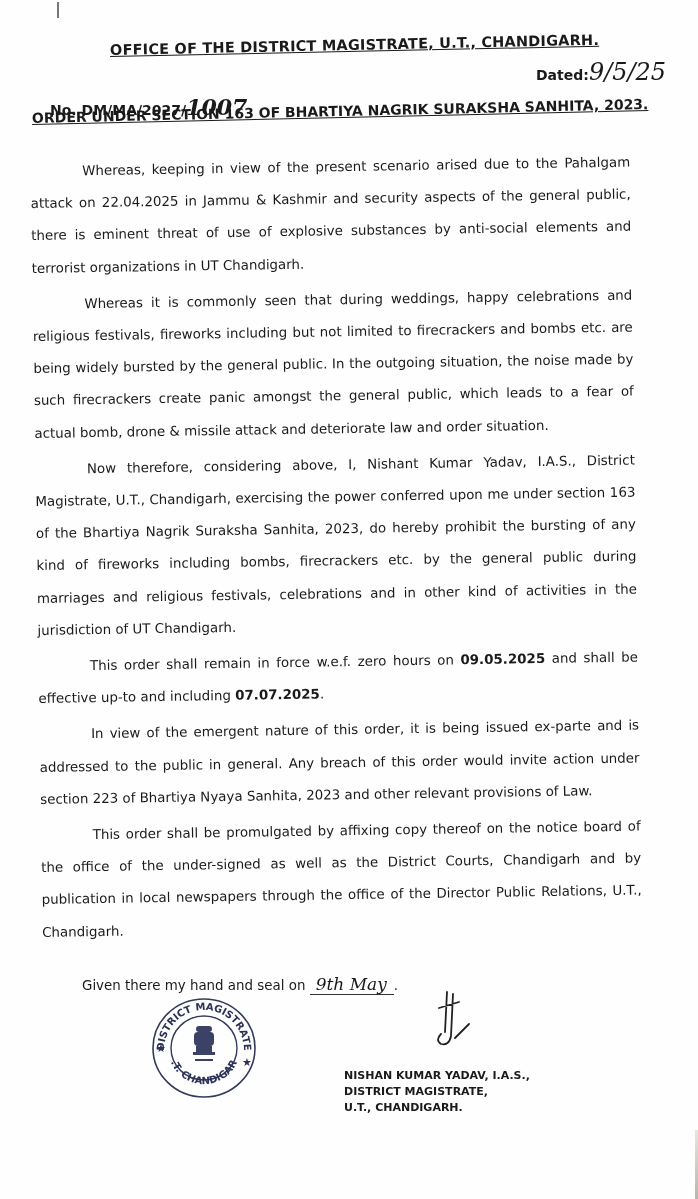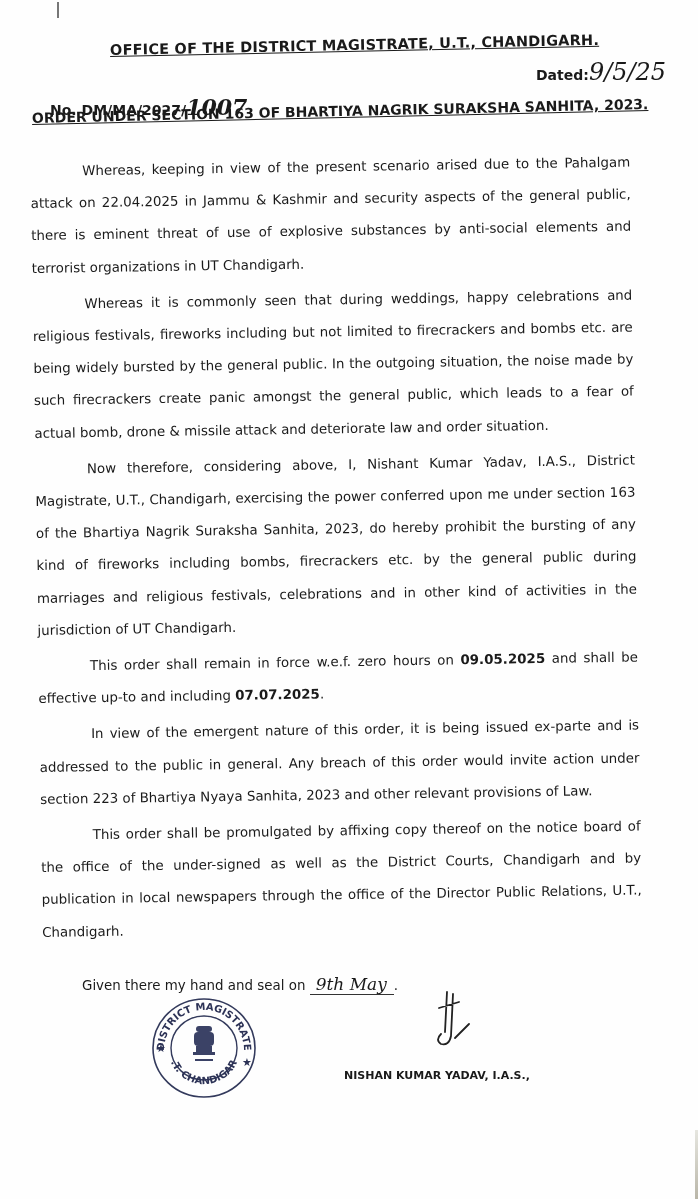--- a/index.html
+++ b/index.html
@@ -78,16 +78,18 @@
       <rect x="45" y="63" width="18" height="2"></rect>
     </g>
   </svg>
 
   <svg class="signature" viewBox="0 0 60 70">
     <path d="M 22 4 L 20 44 M 14 20 L 34 14 M 28 6 L 26 48 Q 24 58 16 56 Q 10 52 16 46 M 30 50 L 44 36" fill="none" stroke="#222" stroke-width="1.8" stroke-linecap="round"></path>
   </svg>
 
   <div class="signer">
     <div>NISHAN KUMAR YADAV, I.A.S.,</div>
+    <div>DISTRICT MAGISTRATE,</div>
+    <div>U.T., CHANDIGARH.</div>
   </div>
 
   <div class="edge"></div>
 </div>
 
 </body></html>

